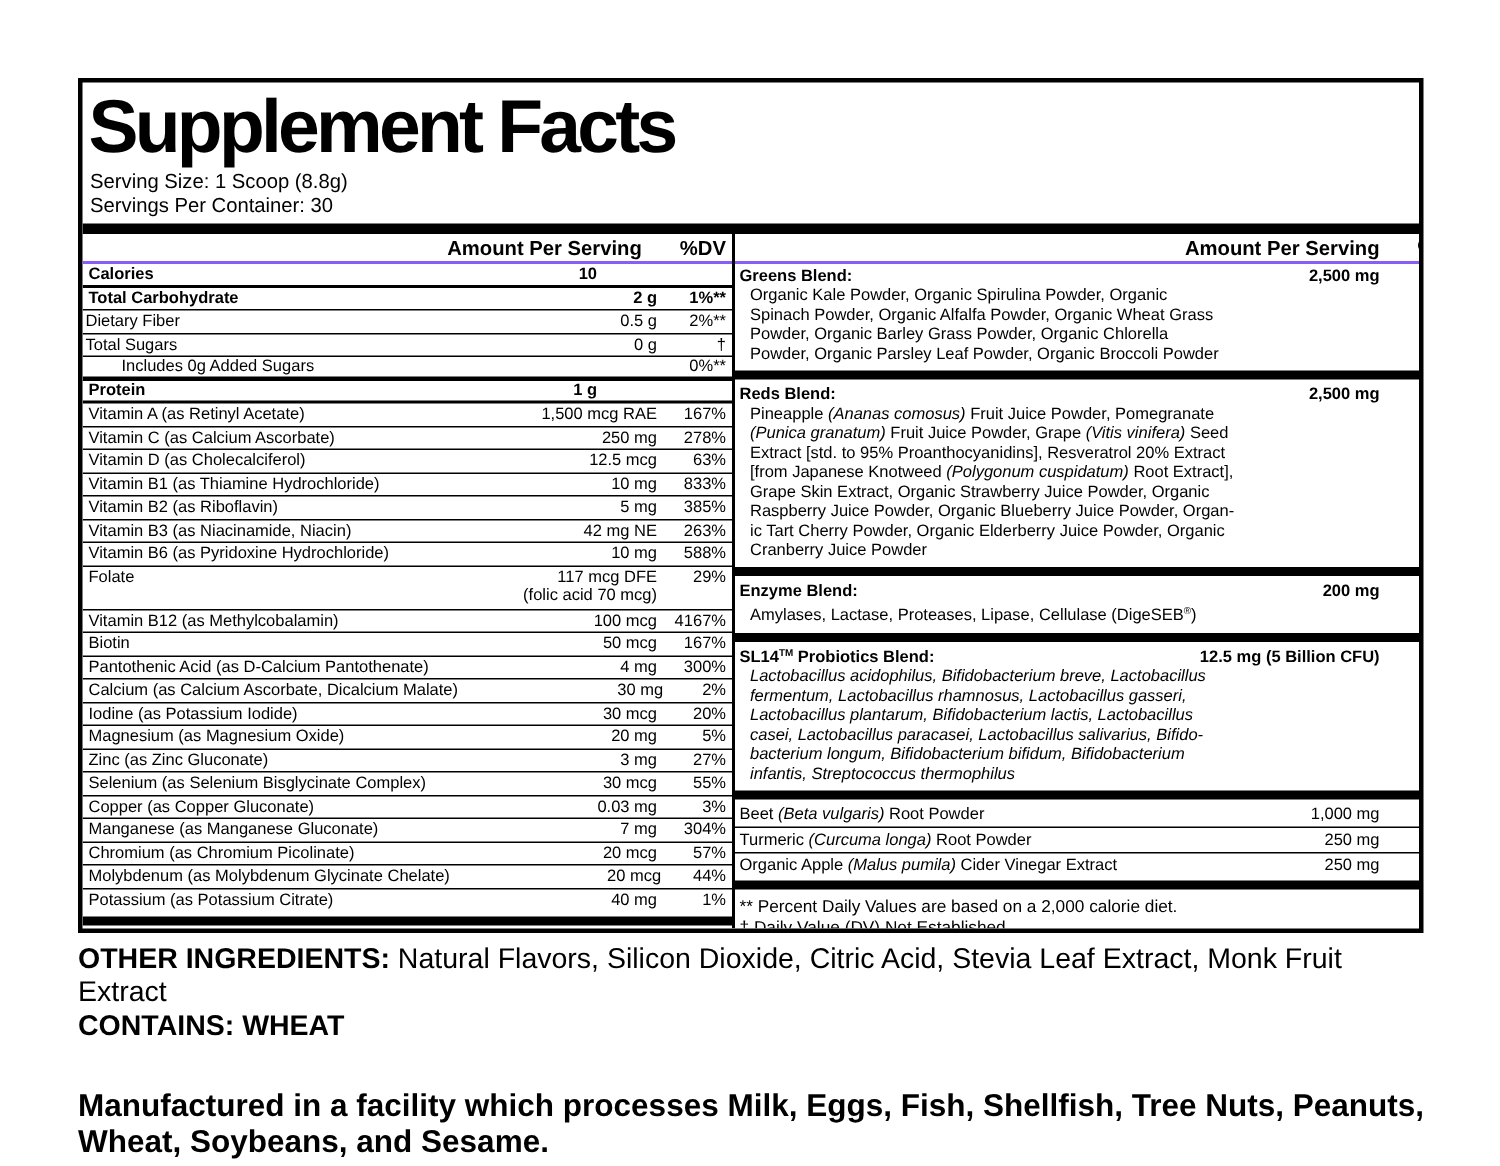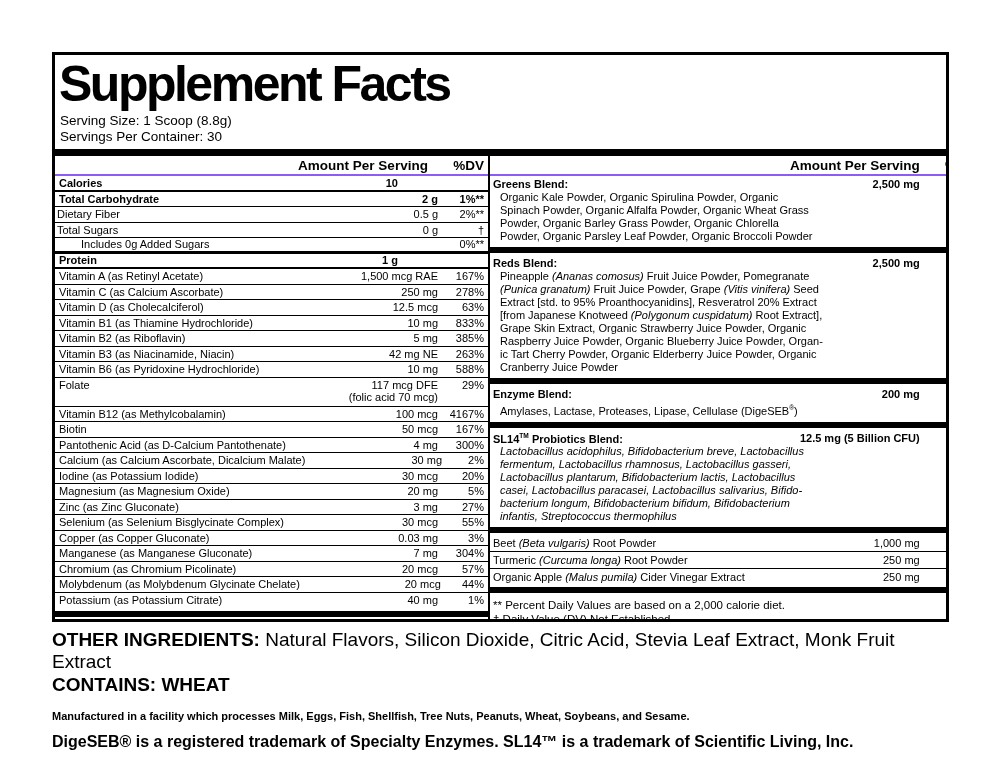--- a/index.html
+++ b/index.html
@@ -42,21 +42,21 @@
   .sec.rowsec{border-bottom:1px solid #000;}
   .sec.rowsec.nosep{border-bottom:none;}
   .sec.rowsec .trow{padding:2px 0;}
   .foot{font-size:11.5px;line-height:14px;padding:3px 0 0 3px;}
   sup.s{font-size:60%;vertical-align:super;}
   i{font-style:italic;}
   .bottom{position:absolute;left:52px;top:629px;width:905px;}
   .oi{font-size:19px;line-height:22px;}
   .oi .lbl{font-weight:bold;margin-top:40px;}
   .contains{font-size:19px;line-height:22px;font-weight:bold;margin-top:1px;}
-  .mfg{font-size:11px;font-weight:bold;margin-top:14px;}
+  .mfg{font-size:21px;font-weight:bold;margin-top:30px;}
   .tm{font-size:16px;font-weight:bold;margin-top:11px;}
 </style>
 </head>
 <body>
 
 <div class="panel">
   <div class="title">Supplement Facts</div>
   <div class="serv">Serving Size: 1 Scoop (8.8g)</div>
   <div class="serv">Servings Per Container: 30</div>
   <div class="hbar"></div>

